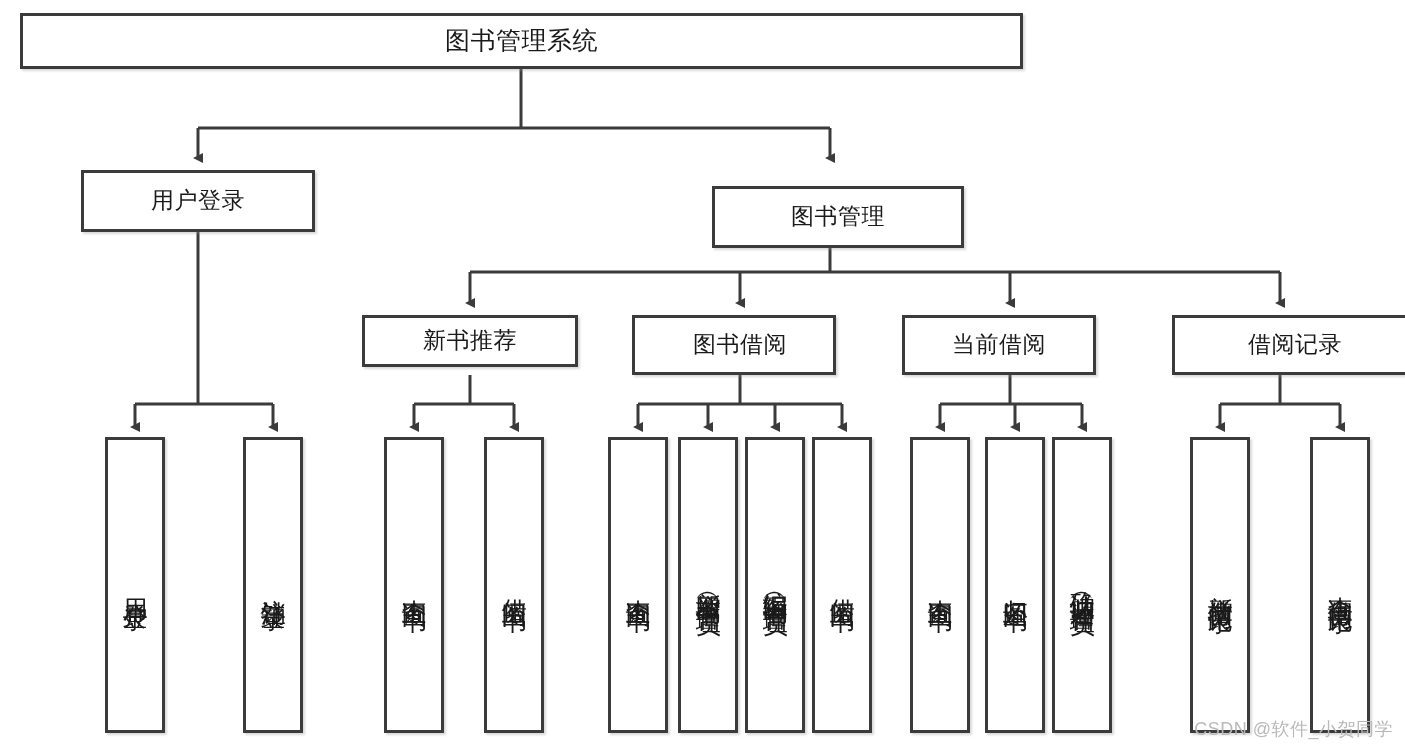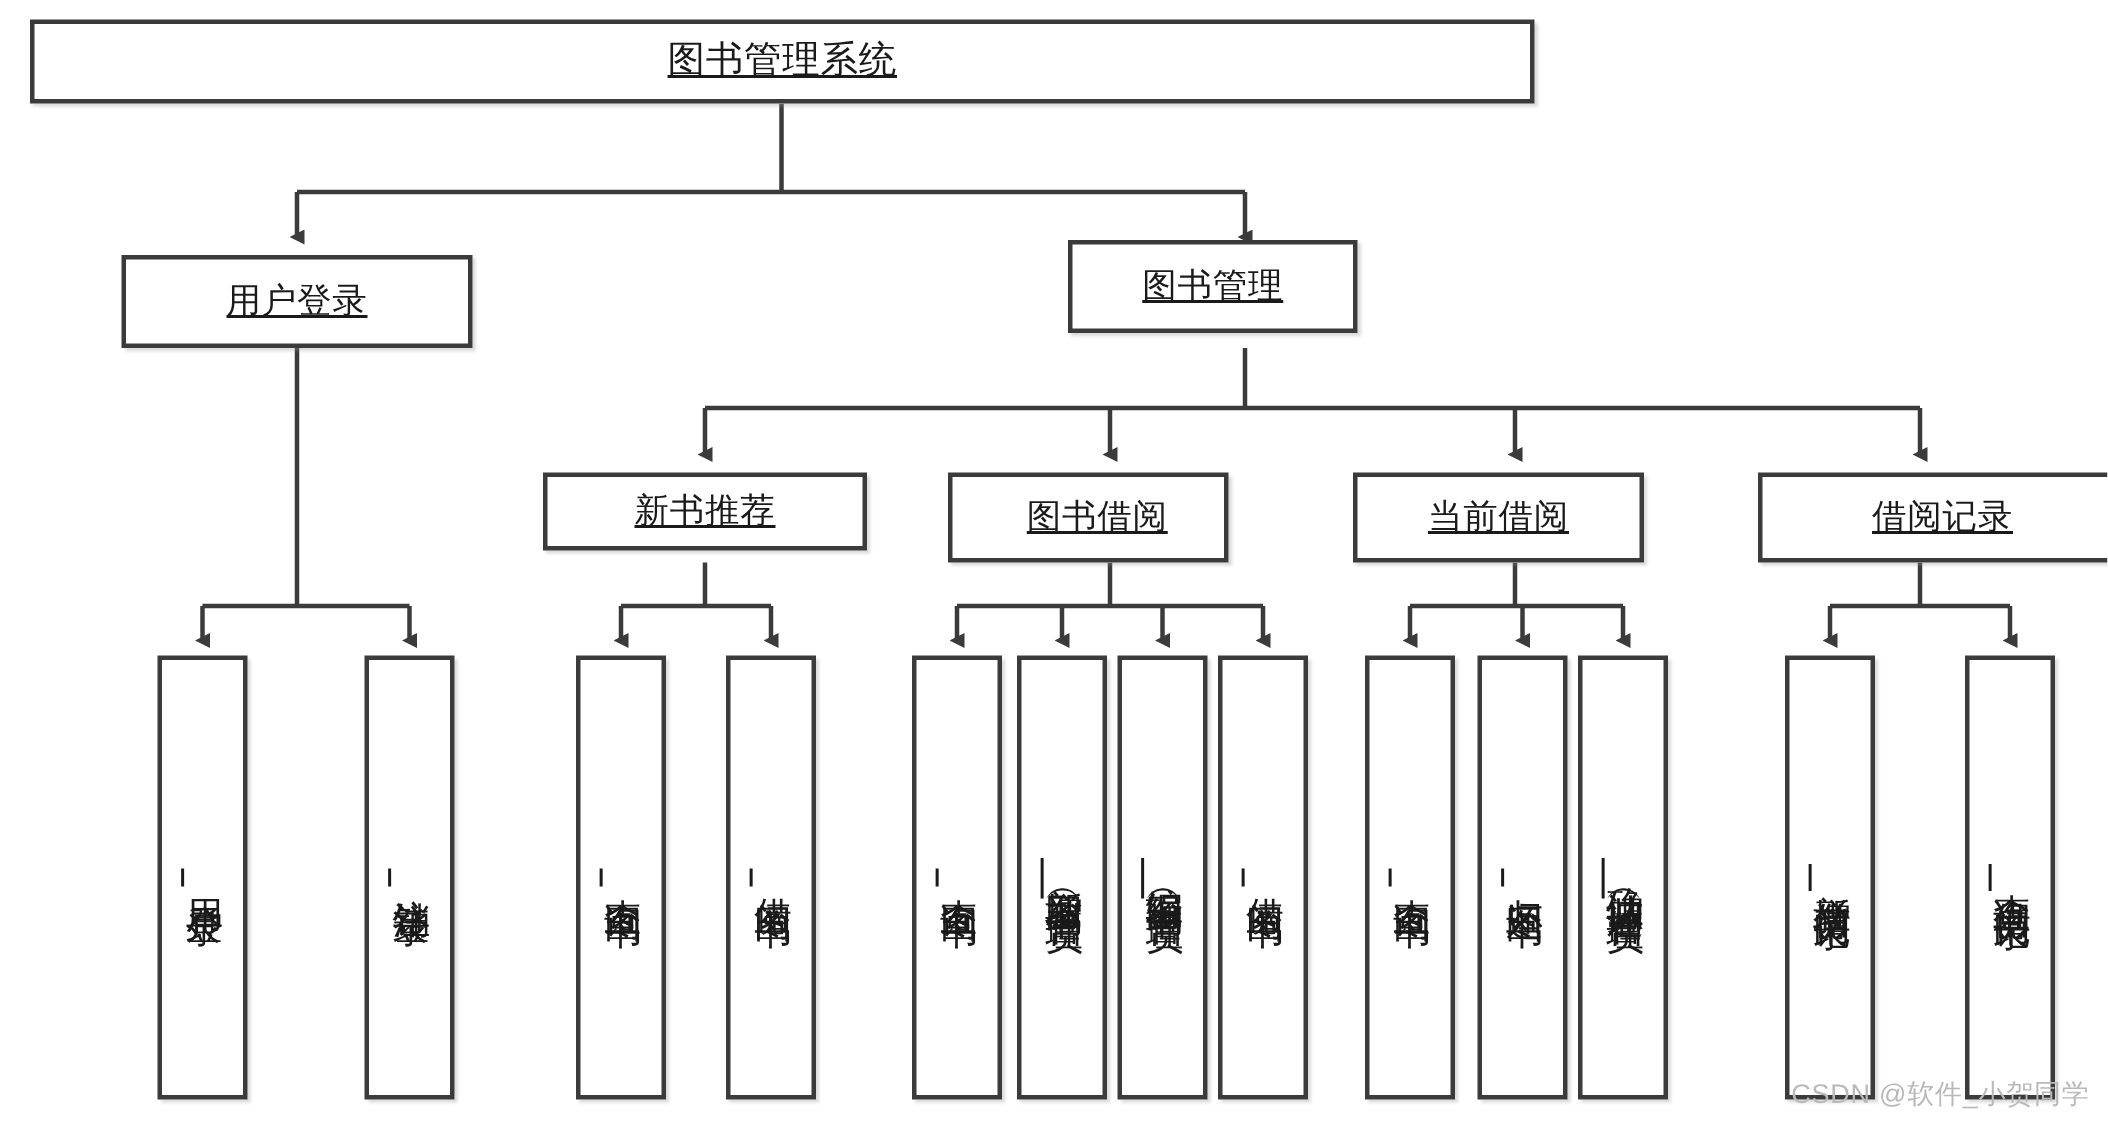--- a/index.html
+++ b/index.html
@@ -20,21 +20,20 @@
   .node {
     position: absolute;
     box-sizing: border-box;
     border: 3px solid #3b3b3b;
     background: #ffffff;
     display: flex;
     align-items: center;
     justify-content: center;
     color: #1a1a1a;
     box-shadow: 2px 2px 2px rgba(150,150,150,0.35);
-    text-decoration: underline;
   }
   .node .label {
     display: block;
     text-align: center;
     letter-spacing: 0.5px;
   }
   .node.horiz .label {
     font-size: 23px;
     line-height: 1.1;
     white-space: nowrap;
@@ -139,28 +138,28 @@
     </g>
   </svg>
 
   <div class="node horiz title" style="left:20px; top:13px; width:1003px; height:56px;">
     <span class="label">图书管理系统</span>
   </div>
 
   <div class="node horiz" style="left:81px; top:170px; width:234px; height:62px;">
     <span class="label">用户登录</span>
   </div>
-  <div class="node horiz" style="left:712px; top:160px; width:193px; height:62px;">
+  <div class="node horiz" style="left:712px; top:186px; width:252px; height:62px;">
     <span class="label">图书管理</span>
   </div>
 
   <div class="node horiz" style="left:362px; top:315px; width:216px; height:52px;">
     <span class="label">新书推荐</span>
   </div>
-  <div class="node horiz" style="left:632px; top:315px; width:187px; height:60px;padding-left:12px;">
+  <div class="node horiz" style="left:632px; top:315px; width:204px; height:60px;padding-left:12px;">
     <span class="label">图书借阅</span>
   </div>
   <div class="node horiz" style="left:902px; top:315px; width:194px; height:60px;">
     <span class="label">当前借阅</span>
   </div>
   <div class="node horiz" style="left:1172px; top:315px; width:246px; height:60px;">
     <span class="label">借阅记录</span>
   </div>
 
   <div class="node vert" style="left:105px; top:437px; width:60px; height:296px;">

